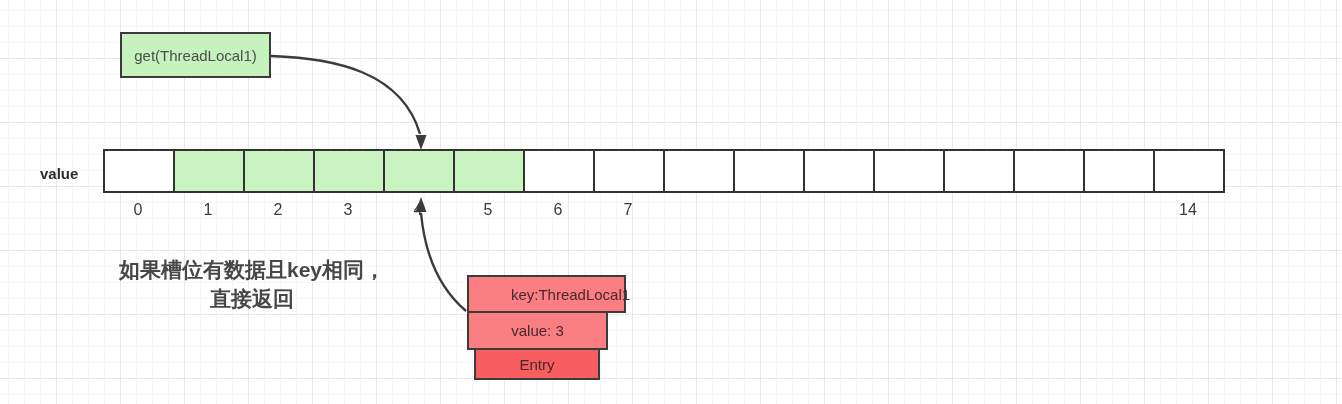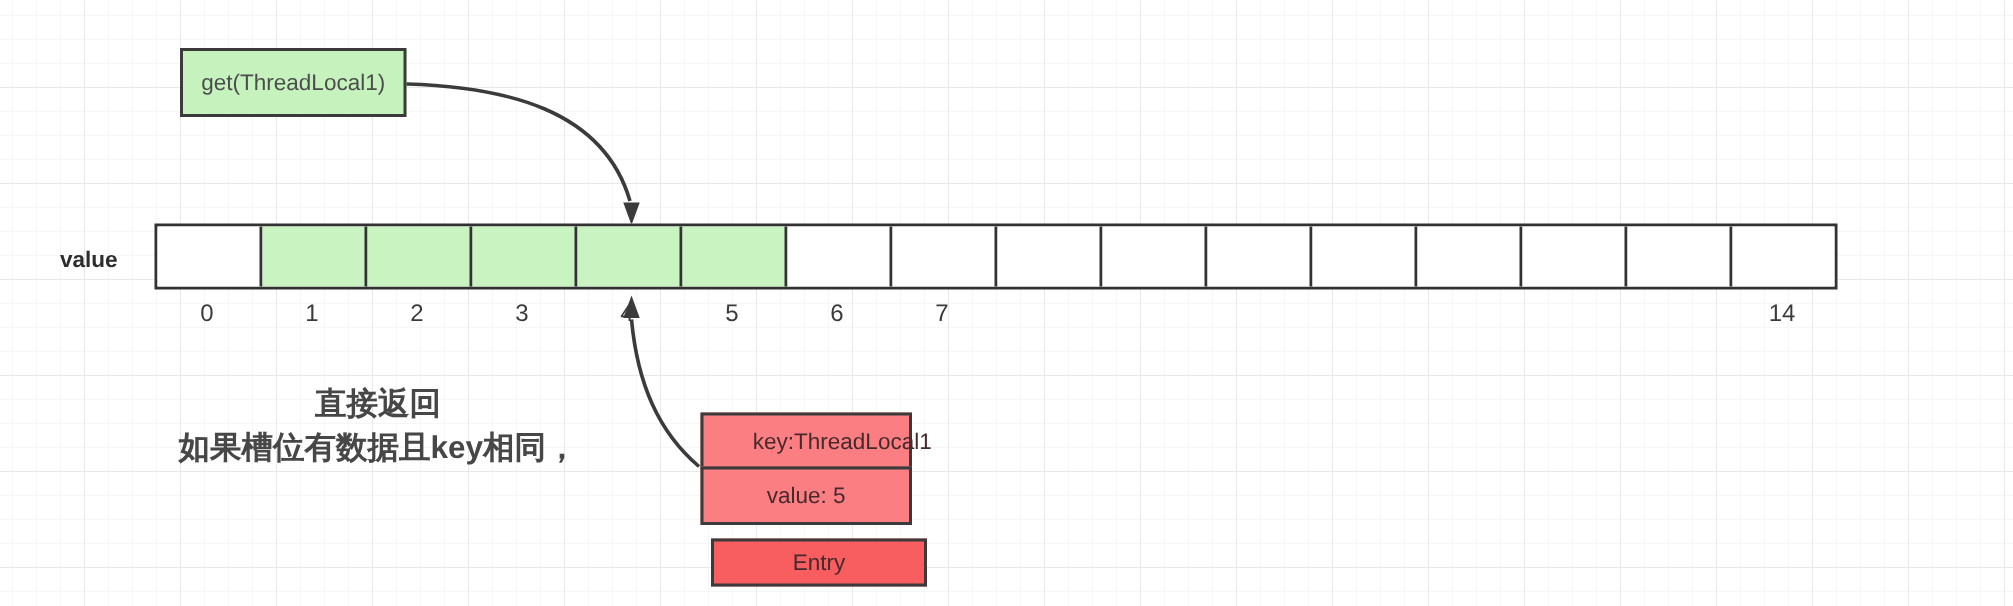--- a/index.html
+++ b/index.html
@@ -100,34 +100,33 @@
     position: absolute;
     border: 2px solid #3b3b3b;
     display: flex;
     align-items: center;
     justify-content: center;
     font-size: 15px;
     color: #46292b;
   }
   .entry-key {
     left: 467px; top: 275px;
-    width: 141px; height: 38px;
+    width: 159px; height: 38px;
     background: #fb7e83;
     padding-left: 48px;
   }
   .entry-value {
     left: 467px; top: 311px;
     width: 141px; height: 39px;
     background: #fb7e83;
   }
   .entry-type {
     left: 474px; top: 348px;
-    width: 144px; height: 32px;
+    width: 126px; height: 32px;
     background: #f85d60;
-    margin-top: 11px;
   }
 </style>
 </head>
 <body>
 
 <div class="canvas">
 
   <div class="get-box">
     <span>get(ThreadLocal1)</span>
   </div>
@@ -173,27 +172,27 @@
       <div class="index-label"></div>
       <div class="index-label"></div>
       <div class="index-label"></div>
       <div class="index-label"></div>
       <div class="index-label"></div>
       <div class="index-label"></div>
       <div class="index-label">14</div>
     </div>
 
   <div class="annotation">
+    <div>如果槽位有数据且key相同，</div>
     <div>直接返回</div>
-    <div>如果槽位有数据且key相同，</div>
   </div>
 
   <div class="entry-key">
     <span>key:ThreadLocal1</span>
   </div>
   <div class="entry-value">
-    <span>value: 5</span>
+    <span>value: 3</span>
   </div>
   <div class="entry-type">
     <span>Entry</span>
   </div>
 
 </div>
 
 </body></html>

